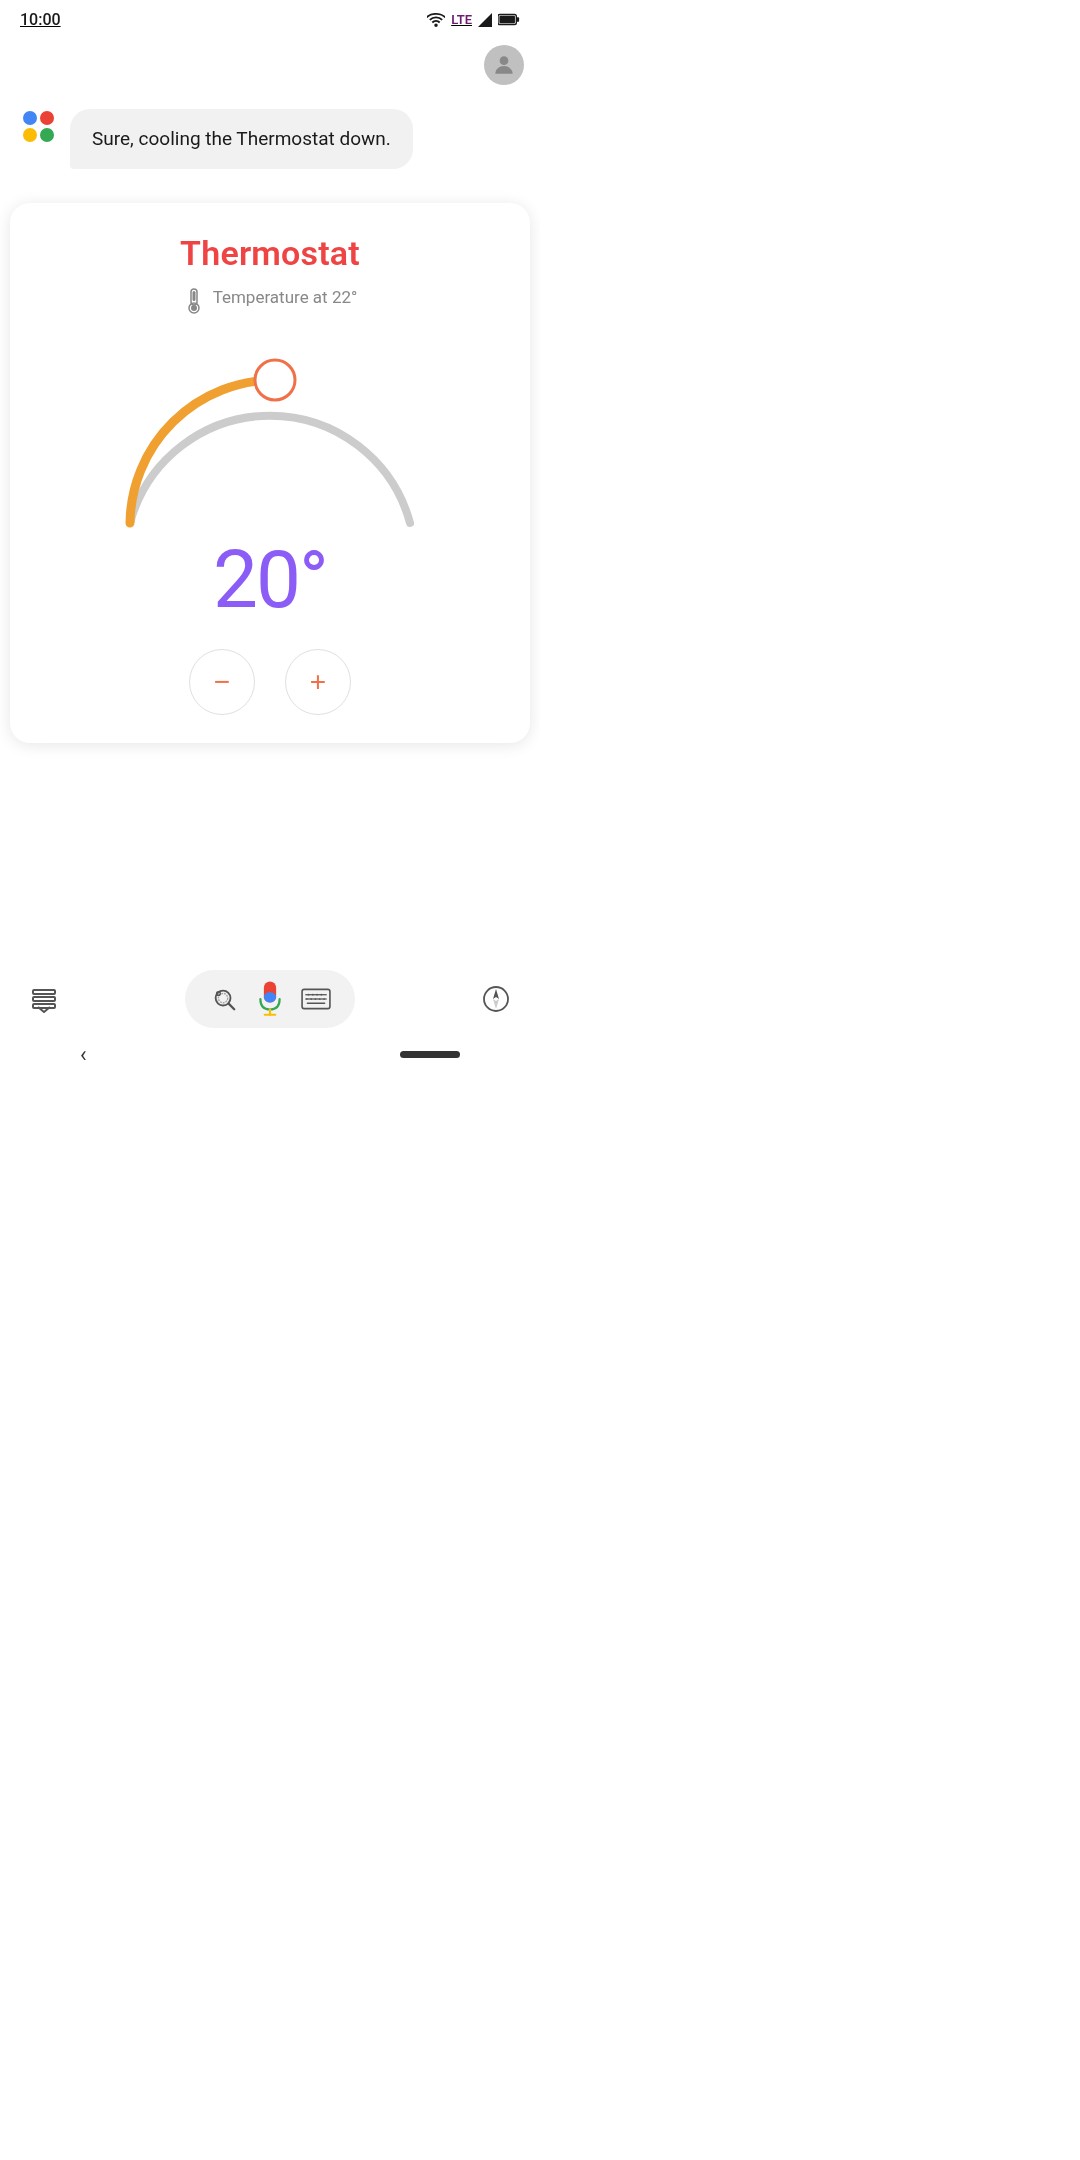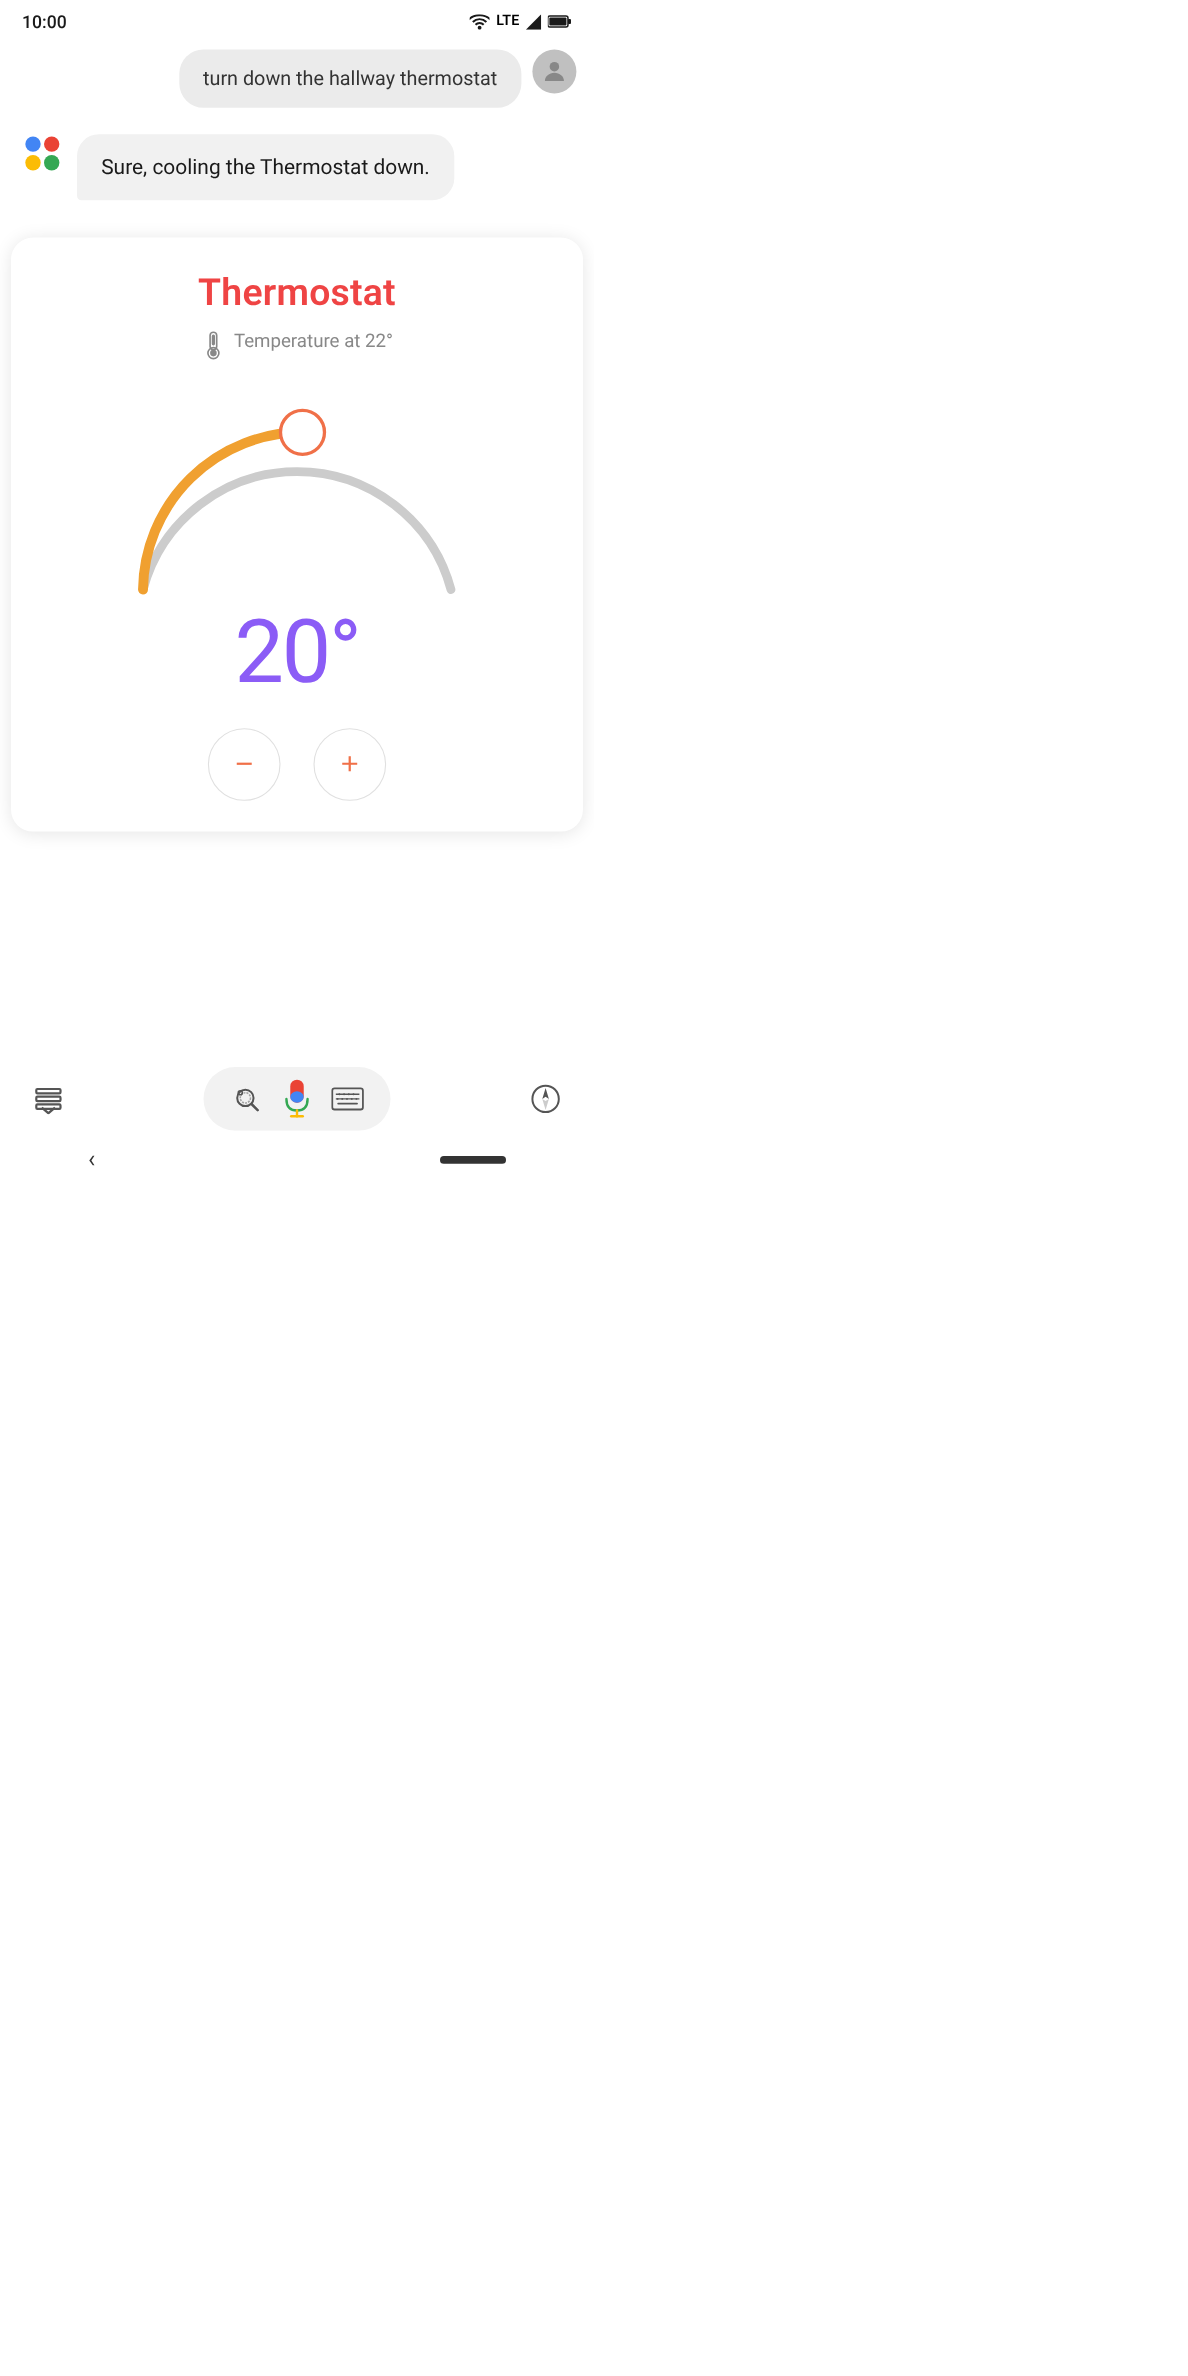--- a/index.html
+++ b/index.html
@@ -14,36 +14,37 @@
       position: relative;
     }
 
     
     .status-bar {
       display: flex;
       justify-content: space-between;
       align-items: center;
       padding: 10px 20px 6px 20px;
       background: #ffffff;
+      text-decoration: underline;
     }
 
     .status-time {
       font-size: 16px;
       font-weight: 500;
       color: #1a1a1a;
     }
 
     .status-icons {
       display: flex;
       align-items: center;
       gap: 6px;
     }
 
     .wifi-icon, .lte-text, .signal-icon, .battery-icon {
-      color: #000000;
+      color: #701a75;
       font-size: 13px;
       font-weight: 600;
     }
 
     
     .chat-area {
       padding: 10px 16px 10px 16px;
       background: #ffffff;
     }
 
@@ -306,23 +307,20 @@
       <rect x="0" y="1" width="20" height="11" rx="2" ry="2" fill="none" stroke="#1a1a1a" stroke-width="1.5"></rect>
       <rect x="20" y="4" width="3" height="5" rx="1" fill="#1a1a1a"></rect>
       <rect x="1.5" y="2.5" width="17" height="8" rx="1" fill="#1a1a1a"></rect>
     </svg>
   </div>
 </div>
 
 <div class="chat-area">
 
   <div class="user-message-row">
-    <div class="user-bubble">
-      <span>turn down the hallway thermostat</span>
-    </div>
     <div class="user-avatar">
       <svg viewBox="0 0 24 24" fill="#888">
         <circle cx="12" cy="8" r="4"></circle>
         <path d="M4 20c0-4 3.6-7 8-7s8 3 8 7"></path>
       </svg>
     </div>
   </div>
 
   <div class="assistant-row">
     <div class="google-dots">

